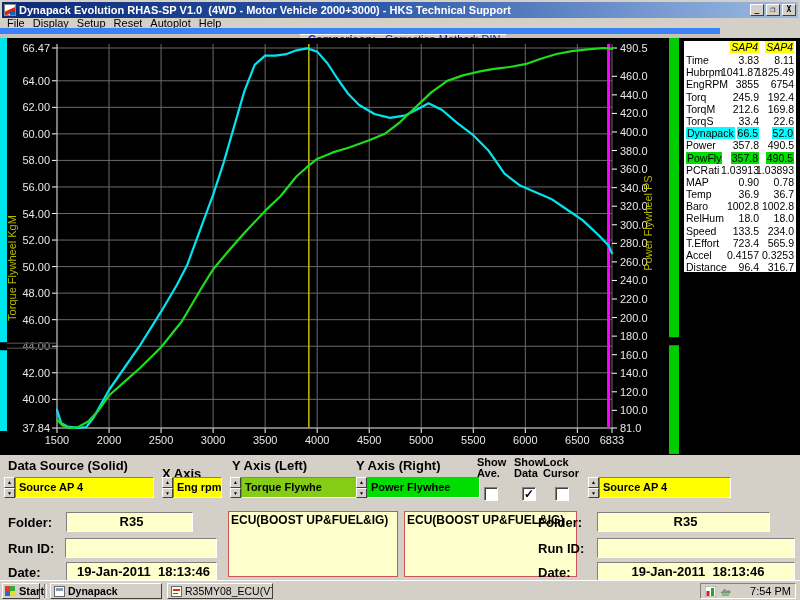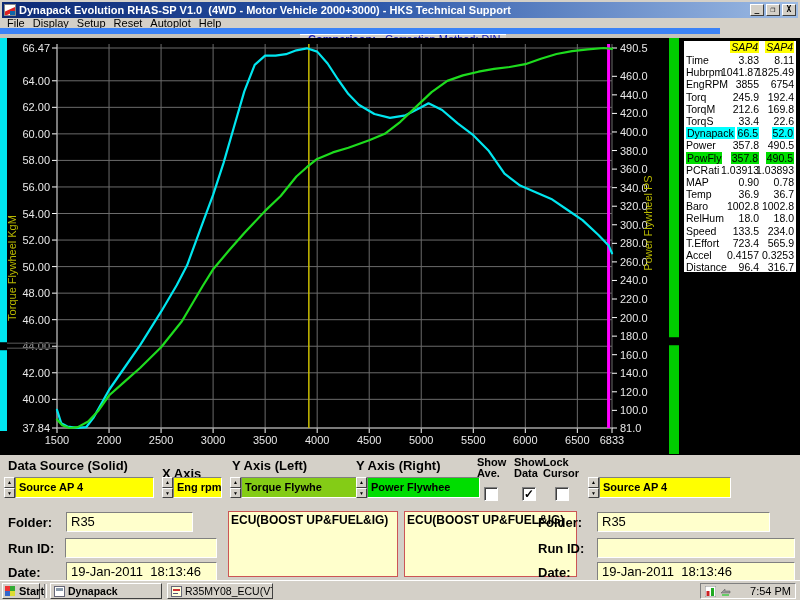--- a/index.html
+++ b/index.html
@@ -59,22 +59,22 @@
   .spinner { width:11px; height:21px; display:flex; flex-direction:column; }
   .spin-btn { flex:1; background:#d4d0c8; border:1px solid; border-color:#fff #404040 #404040 #fff;
     font-size:5px; line-height:8px; text-align:center; color:#000; }
   .combo-field { height:21px; border:1px solid; border-color:#808080 #fff #fff #808080;
     font-size:11px; font-weight:bold; line-height:19px; padding-left:3px; overflow:hidden;
     white-space:nowrap; color:#000; }
   .checkbox { position:absolute; width:14px; height:14px; background:#fff; border:1px solid;
     border-color:#808080 #fff #fff #808080; box-shadow:inset 1px 1px 0 #404040;
     font-size:12px; line-height:13px; text-align:center; font-weight:bold; color:#000; }
   .field { position:absolute; height:20px; background:#ffffcc; border:1px solid;
-    border-color:#808080 #fff #fff #808080; font-size:13px; font-weight:normal; line-height:18px;
-    padding-left:4px; white-space:pre; overflow:hidden; color:#000; }
+    border-color:#808080 #fff #fff #808080; font-size:13px; font-weight:bold; line-height:18px;
+    padding-left:4px; white-space:pre; overflow:hidden; color:#000;text-align:center; }
   .ecu-box { position:absolute; width:170px; height:66px; background:#ffffcc;
     border:1px solid #cc5555; font-size:12px; font-weight:bold; padding:1px 2px; color:#000; }
 
   
   #taskbar { position:absolute; left:0; top:580px; width:800px; height:20px; background:#d4d0c8;
     border-top:1px solid #fff; }
   #start-button { position:absolute; left:2px; top:2px; width:38px; height:16px; background:#d4d0c8;
     border:1px solid; border-color:#fff #404040 #404040 #fff; display:flex; align-items:center;
     font-size:11px; font-weight:bold; padding-left:2px; gap:4px;}
   .flag { width:10px; height:10px; display:grid; grid-template-columns:5px 5px; grid-template-rows:5px 5px; }

